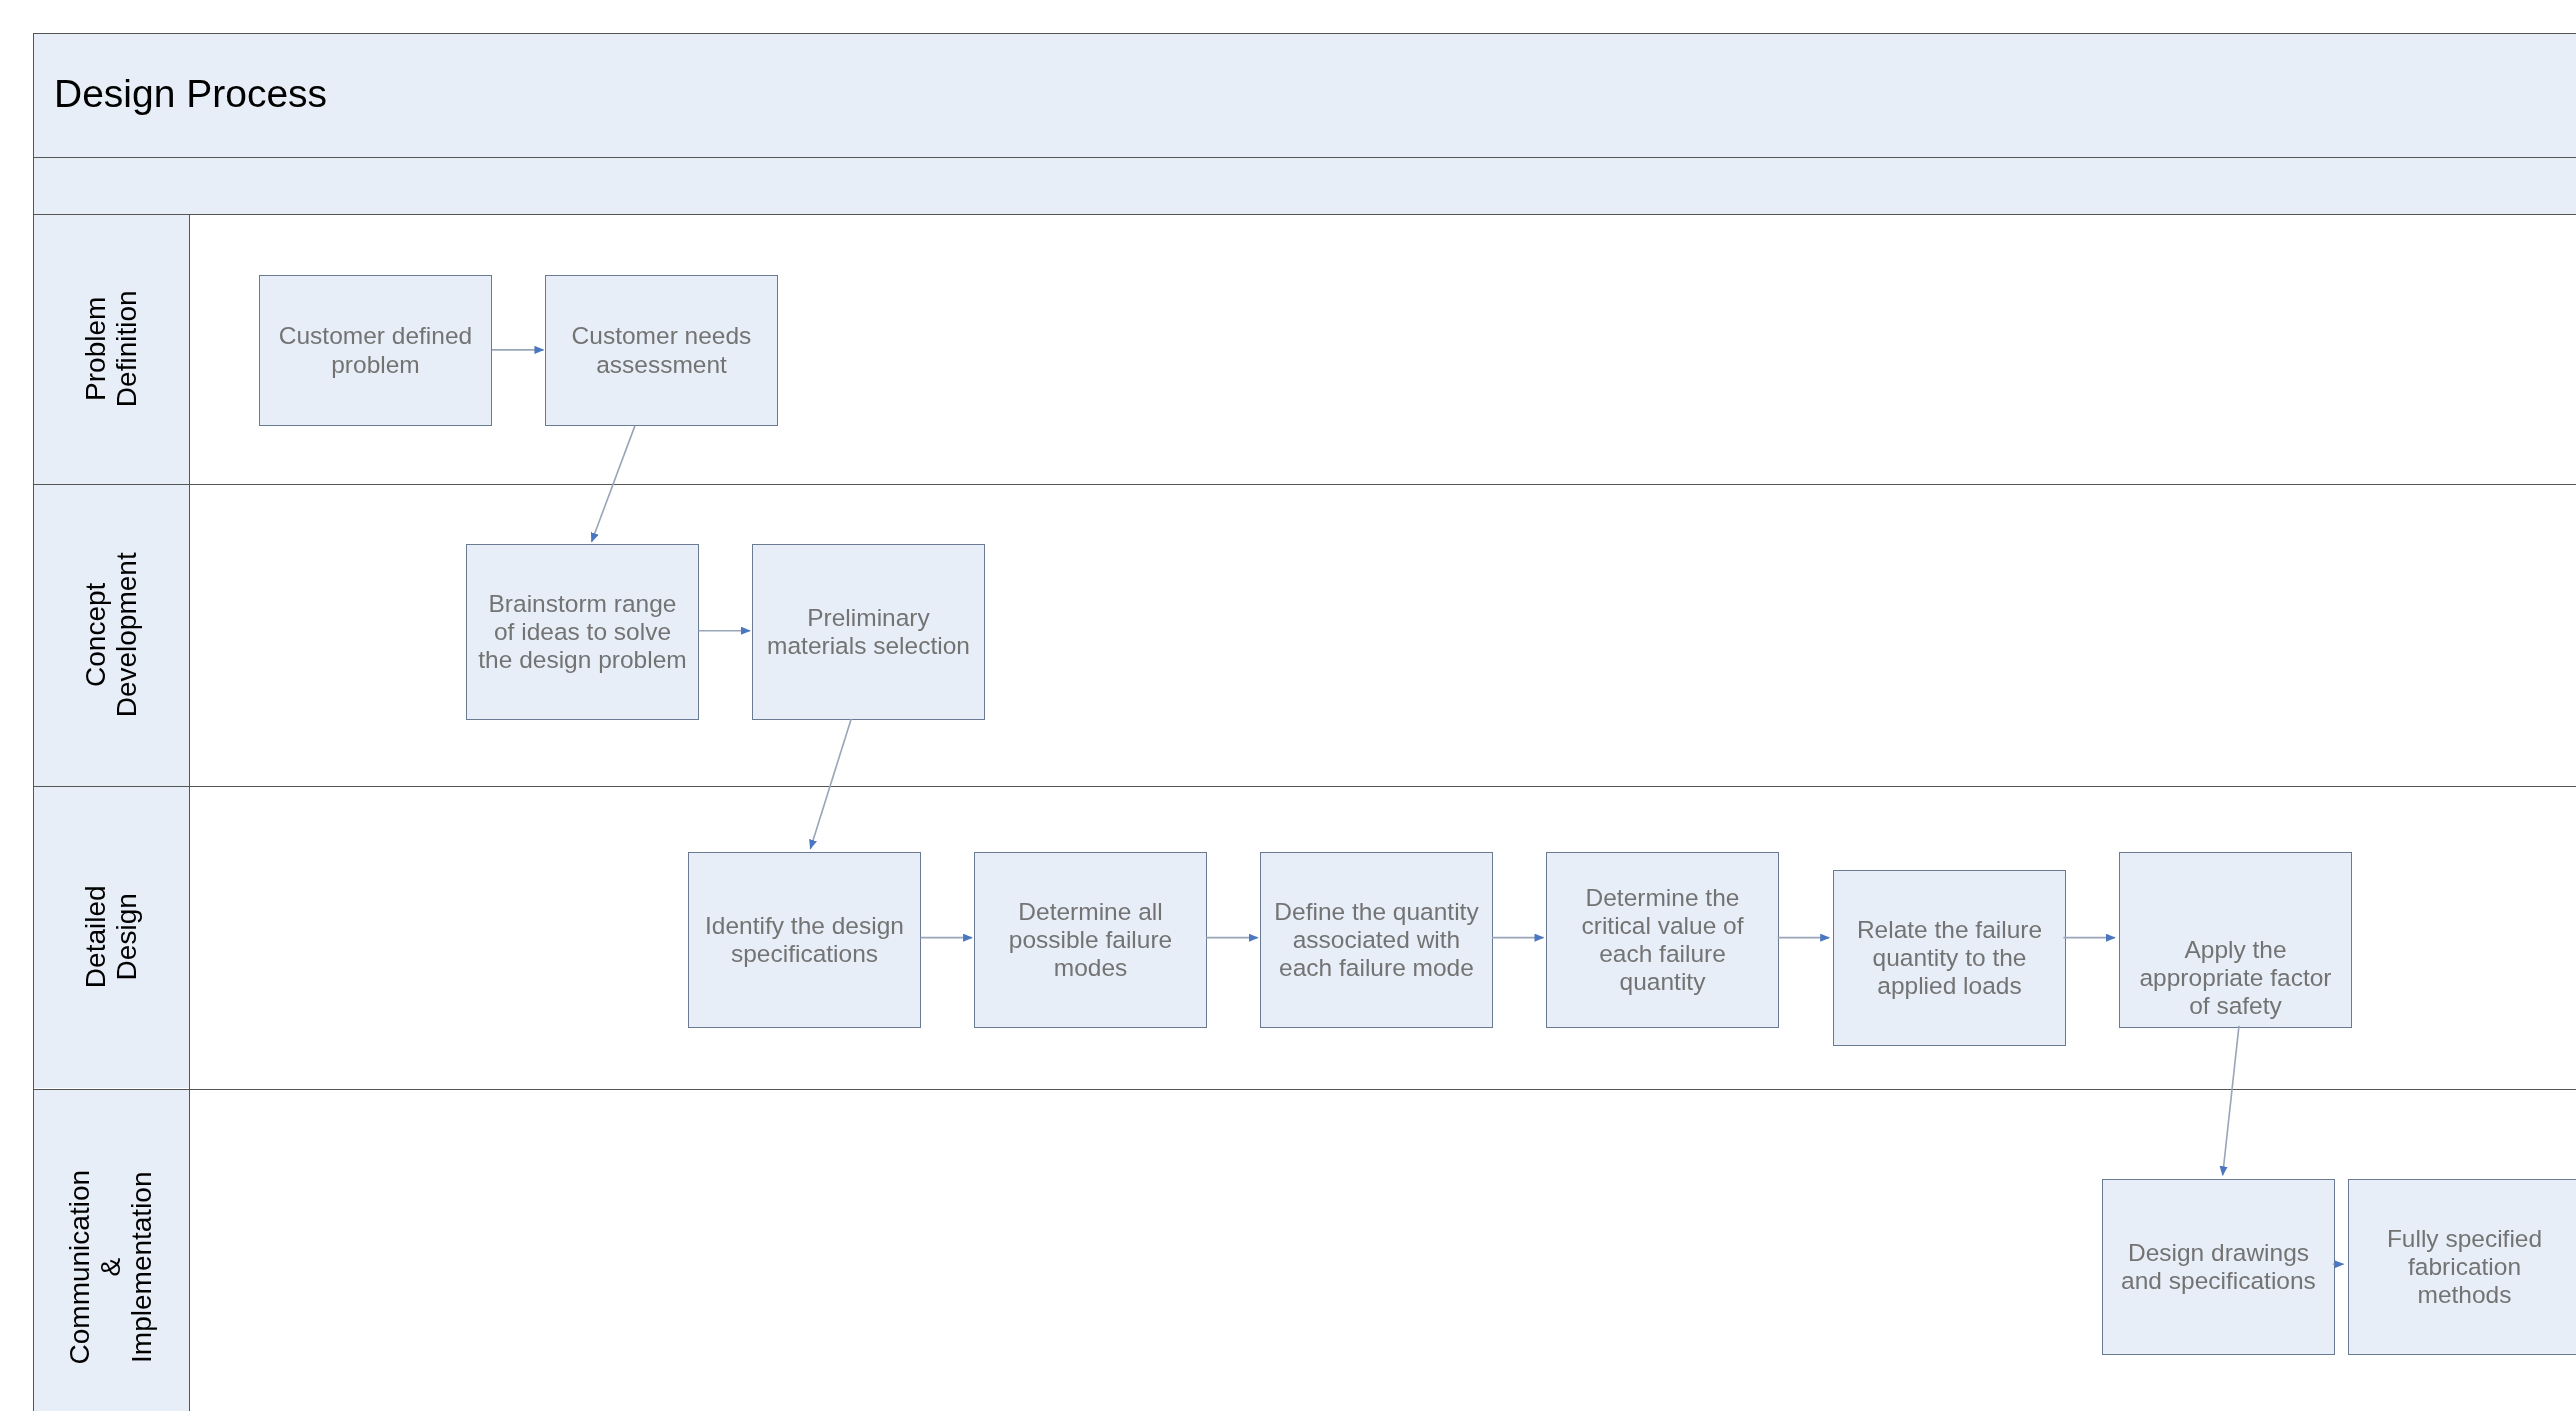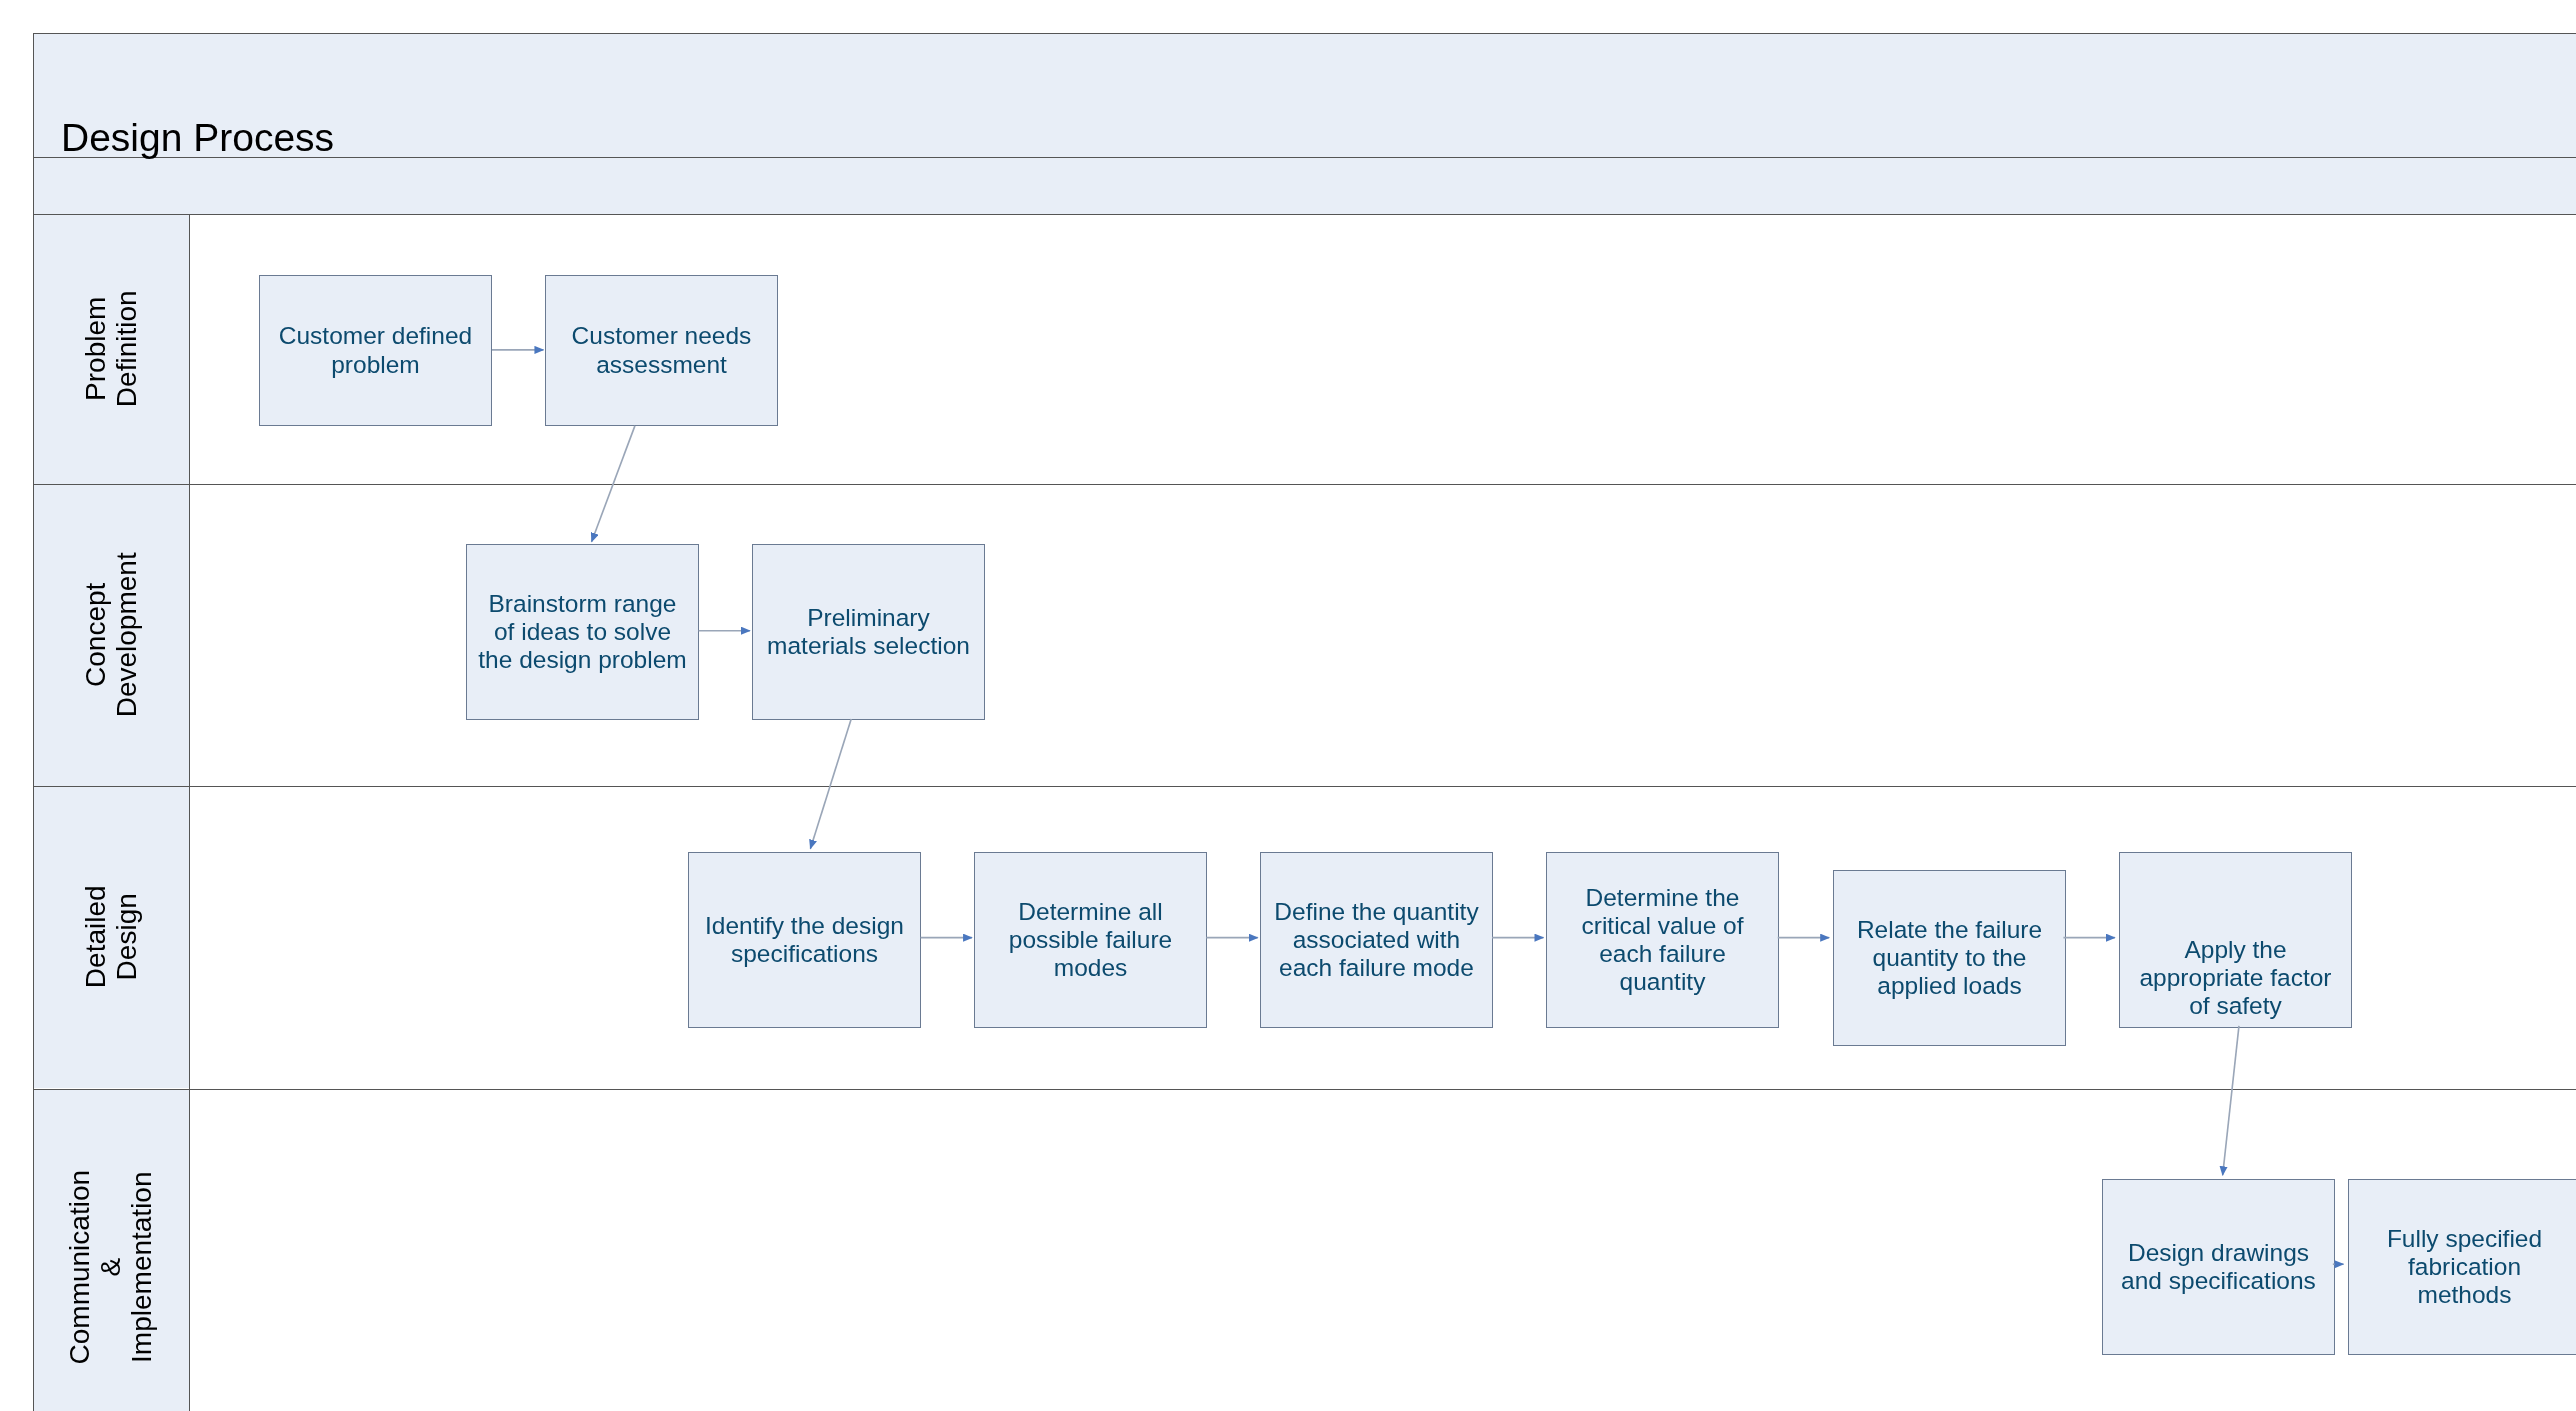--- a/index.html
+++ b/index.html
@@ -62,21 +62,21 @@
     position: absolute;
     background: #e8eef7;
     border: 1.2px solid #6a7a92;
     display: flex;
     align-items: center;
     justify-content: center;
     text-align: center;
     font-size: 24.5px;
     line-height: 1.15;
     padding: 6.5px 9.8px;
-    color: #0c4a6e;
+    color: #737373;
   }
   svg.arrows {
     position: absolute;
     left: 0; top: 0;
     width: 100%; height: 100%;
     pointer-events: none;
   }
 </style>
 </head>
 <body>
@@ -94,21 +94,21 @@
     <div class="bg" style="left:0; top:1055px; width:155px; height:356px;"></div>
 
     <div class="hrule" style="top:123px;"></div>
     <div class="hrule" style="top:180px;"></div>
     <div class="hrule" style="top:450px;"></div>
     <div class="hrule" style="top:752px;"></div>
     <div class="hrule" style="top:1055px;"></div>
 
     <div class="vrule" style="left:155px; top:180px; bottom:0;"></div>
 
-    <div class="title-text" style="left:27px; top:38px;margin-top:44px;">Design Process</div>
+    <div class="title-text" style="left:20px; top:38px;">Design Process</div>
 
     <div class="lane-label" style="left:0; top:180px; width:155px; height:270px;">
       <span>Problem
 Definition</span>
     </div>
     <div class="lane-label" style="left:0; top:450px; width:155px; height:302px;">
       <span>Concept
 Development</span>
     </div>
     <div class="lane-label" style="left:0; top:752px; width:155px; height:302px;">

